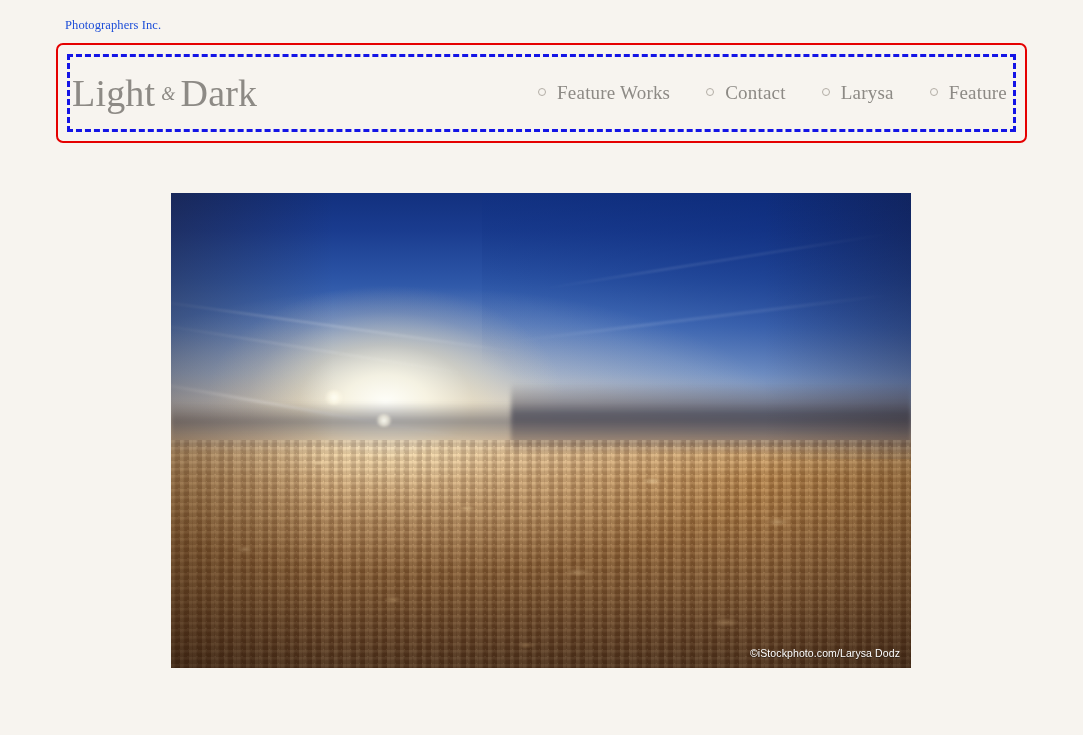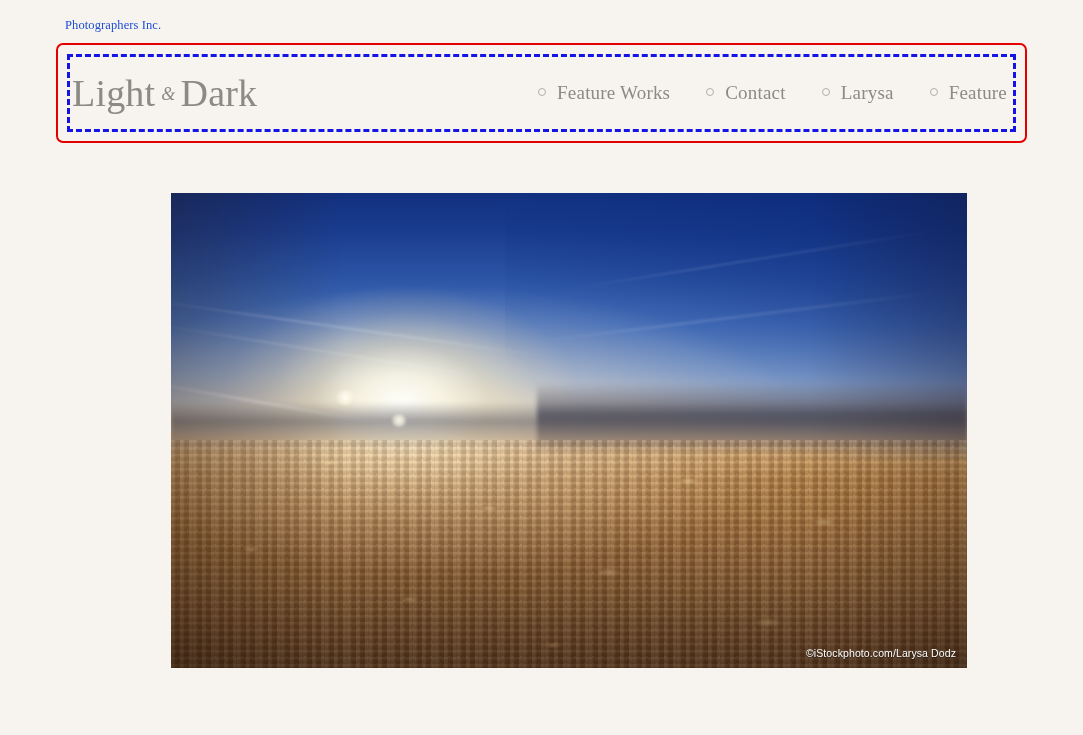--- a/index.html
+++ b/index.html
@@ -115,21 +115,21 @@
     font-size: 19px;
     color: #8d8a85;
     letter-spacing: 0.2px;
   }
 
   
   .photo-wrap {
     position: absolute;
     left: 171px;
     top: 193px;
-    width: 796px;
+    width: 740px;
     height: 475px;
     overflow: hidden;
   }
   .photo {
     position: absolute;
     inset: 0;
     background:
       
       radial-gradient(ellipse 230px 150px at 29% 44%, rgba(255,255,250,0.98) 0%, rgba(255,250,230,0.85) 18%, rgba(255,236,190,0.45) 38%, rgba(255,225,170,0.14) 60%, rgba(255,220,160,0) 78%),
       

